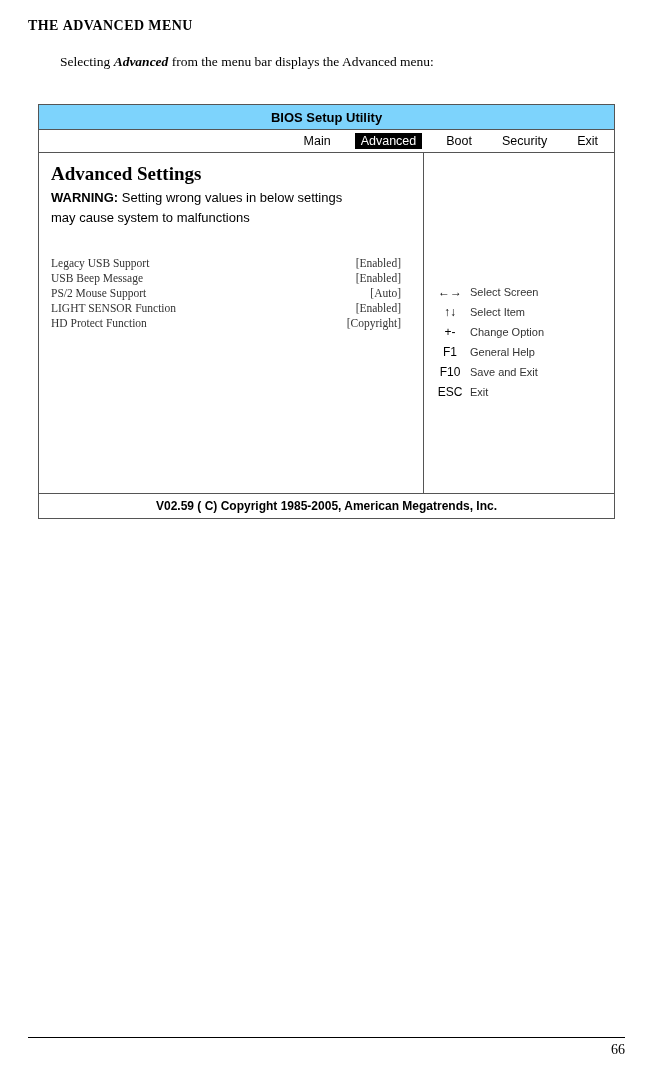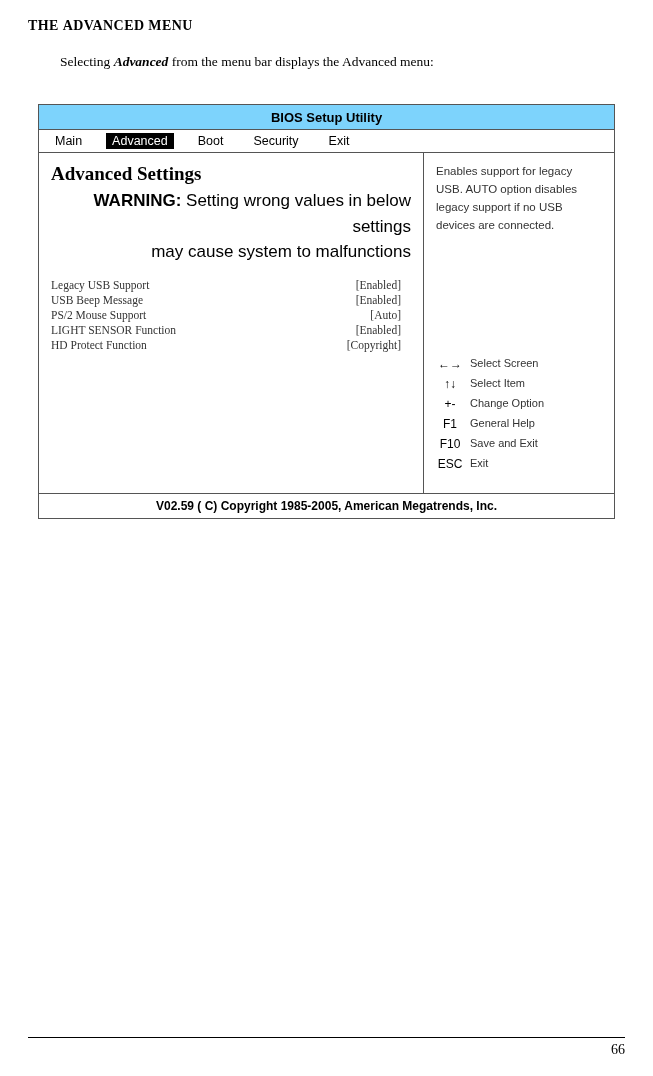--- a/index.html
+++ b/index.html
@@ -59,20 +59,21 @@
 
     .bios-menu-bar {
       display: flex;
       align-items: center;
       padding: 3px 10px;
       border-bottom: 1.5px solid #555;
       background: #fff;
       font-family: Arial, sans-serif;
       font-size: 12.5px;
       gap: 18px;
+      justify-content: flex-end;
     }
 
     .bios-menu-item {
       padding: 1px 6px;
     }
 
     .bios-menu-item.active {
       background: #000;
       color: #fff;
     }
@@ -98,24 +99,24 @@
 
     .bios-settings-title {
       font-family: Liberation Serif, serif;
       font-size: 19px;
       font-weight: bold;
       margin-bottom: 3px;
     }
 
     .bios-warning {
       font-family: Arial, sans-serif;
-      font-size: 17px;
-      margin-bottom: 14px;
+      font-size: 13px;
+      margin-bottom: 30px;
       line-height: 1.5;
-      text-align: right;
+      text-align: left;
     }
 
     .bios-warning strong {
       font-weight: bold;
     }
 
     .bios-setting-row {
       display: flex;
       justify-content: space-between;
       font-family: Liberation Serif, serif;
@@ -237,21 +238,20 @@
           <span class="bios-setting-name">LIGHT SENSOR Function</span>
           <span class="bios-setting-value">[Enabled]</span>
         </div>
         <div class="bios-setting-row">
           <span class="bios-setting-name">HD Protect Function</span>
           <span class="bios-setting-value">[Copyright]</span>
         </div>
       </div>
 
       <div class="bios-right">
-        <div class="bios-help-text" style="line-height:1.55;font-size:11.5px;">Enables support for legacy USB. AUTO option disables legacy support if no USB devices are connected.</div>
 
         <div class="bios-keys-section">
           <div class="bios-key-row">
             <span class="bios-key-symbol">←→</span>
             <span class="bios-key-desc">Select Screen</span>
           </div>
           <div class="bios-key-row">
             <span class="bios-key-symbol">↑↓</span>
             <span class="bios-key-desc">Select Item</span>
           </div>

